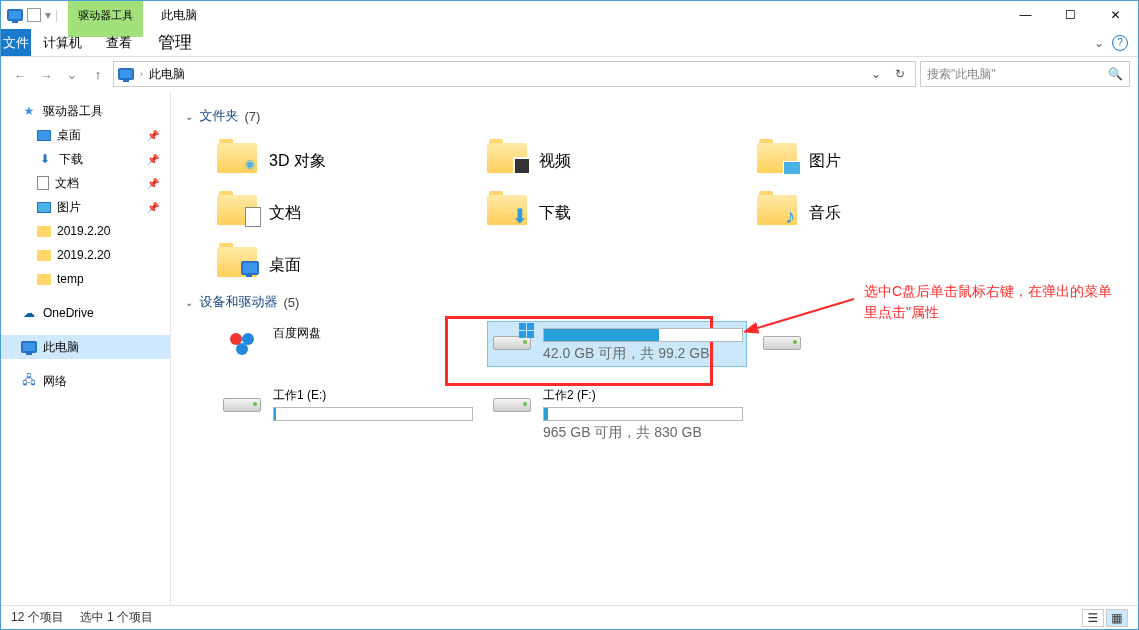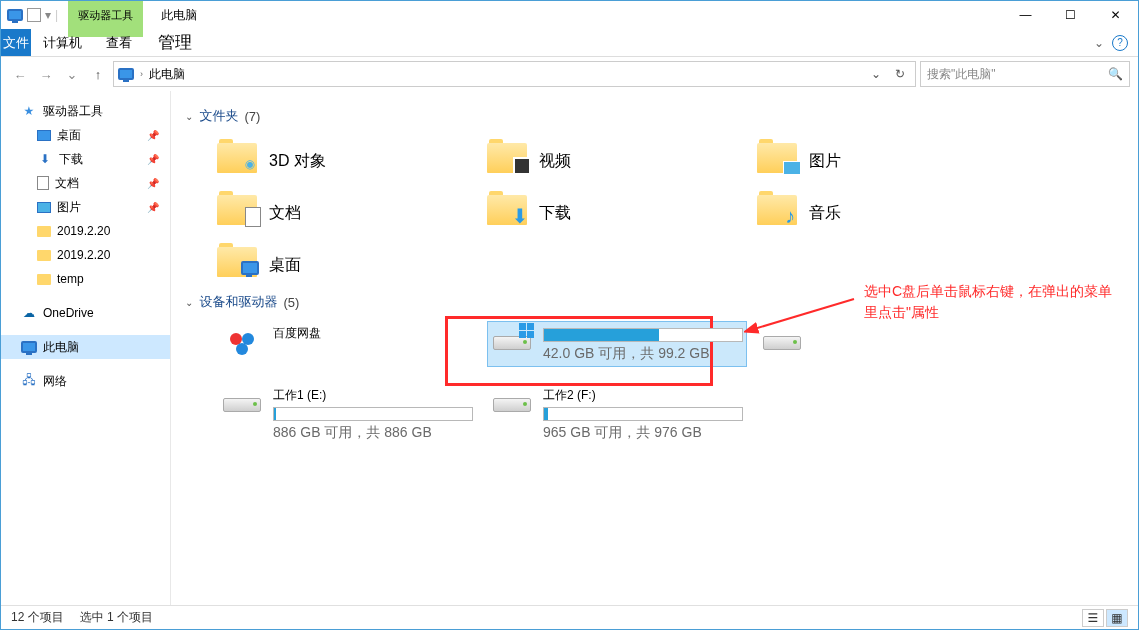--- a/index.html
+++ b/index.html
@@ -324,34 +324,33 @@
 
       <div class="drive-item">
         <div class="drive-icon">
             <div class="hdd"></div>
           </div>
         <div class="drive-info">
           <div class="drive-name">工作1 (E:)</div>
           <div class="drive-bar">
               <div class="drive-fill" style="width: 1%;"></div>
             </div>
-          <div class="drive-space">886 GB 可用，共 886 GB</div>
         </div>
       </div>
 
       <div class="drive-item">
         <div class="drive-icon">
             <div class="hdd"></div>
           </div>
         <div class="drive-info">
           <div class="drive-name">工作2 (F:)</div>
           <div class="drive-bar">
               <div class="drive-fill" style="width: 2%;"></div>
             </div>
-          <div class="drive-space">965 GB 可用，共 976 GB</div>
+          <div class="drive-space">965 GB 可用，共 830 GB</div>
         </div>
       </div>
     </div>
   </div>
 </div>
 
 <div class="statusbar">
   <span>12 个项目</span>
   <span>选中 1 个项目</span>
   <div class="views">

